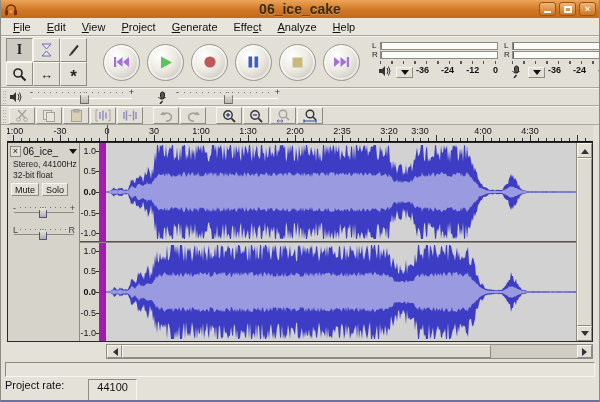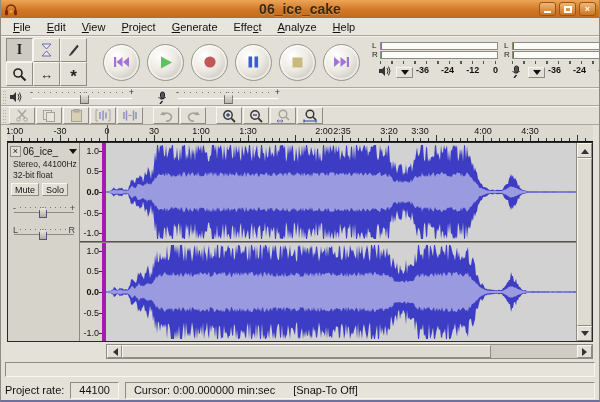--- a/index.html
+++ b/index.html
@@ -105,21 +105,21 @@
     background-image:repeating-linear-gradient(90deg,#777 0 1px,transparent 1px 5px); }
   .tp-slider .line { position:absolute; left:1px; right:1px; top:9px; height:1px; background:#8e8b83; }
   .tp-slider .endl { position:absolute; left:0; top:0; font-size:9px; color:#444; }
   .tp-slider .endr { position:absolute; right:0; top:0; font-size:9px; color:#444; }
   .tp-thumb { position:absolute; top:4px; left:26px; width:8px; height:11px;
     background:linear-gradient(#eceae2,#b0adab); border:1px solid #55527e;
     clip-path:polygon(50% 0,100% 32%,100% 100%,0 100%,0 32%); }
   .channels { flex:1; display:flex; flex-direction:column; }
   .channel { height:98px; display:flex; }
   .chan-divider { height:2px; background:#8e8b83; border-top:1px solid #55524a; }
-  .vruler { width:26px; background:#d9d6ce; border-right:4px solid #a21caf; position:relative; }
+  .vruler { width:26px; background:#d9d6ce; border-right:7px solid #a21caf; position:relative; }
   .vr-label { position:absolute; right:3px; font-size:9px; color:#111; transform:translateY(-50%); }
   .vr-label.zero { font-weight:bold; }
   .vr-tick { position:absolute; right:0; width:3px; height:1px; background:#333; }
   .wave-area { flex:1; background:#d2d2d2; position:relative; }
   .wave-area svg { position:absolute; inset:0; width:100%; height:100%; }
   
   .vscroll { width:16px; background:#cfccc4; border-left:1px solid #8e8b83;
     display:flex; flex-direction:column; }
   .sb-btn { height:15px; border:1px solid; border-color:#f8f6f0 #8e8b83 #8e8b83 #f8f6f0;
     background:#e2dfd7; display:flex; align-items:center; justify-content:center; }
@@ -129,21 +129,21 @@
   .arrow.up { border-bottom:5px solid #333; margin-top:-3px; }
   .arrow.down { border-top:5px solid #333; margin-bottom:-3px; }
   .arrow.left { border-right:5px solid #333; margin-left:-3px; }
   .arrow.right { border-left:5px solid #333; margin-right:-3px; }
   .hscroll-row { height:15px; margin:2px 0 0 105px; width:487px; display:flex; background:#cfccc4; border:1px solid #8e8b83; }
   .hscroll-row .sb-btn { width:15px; height:100%; }
   .sb-thumb-h { width:76%; border:1px solid; border-color:#f8f6f0 #8e8b83 #8e8b83 #f8f6f0; background:#dedbd3; }
   .hscroll-track { flex:1; }
   
   .tooltip-bar { height:15px; margin:3px 4px 0 4px; border:1px solid; border-color:#8e8b83 #f8f6f0 #f8f6f0 #8e8b83; background:#e6e3db; }
-  .statusbar { height:22px; display:flex; align-items:center; padding:0 4px; gap:6px; margin-top:2px; }
+  .statusbar { height:22px; display:flex; padding:0 4px; gap:24px; margin-top:2px; }
   .status-label { font-size:11px; color:#111; }
   .status-box { border:1px solid; border-color:#8e8b83 #f8f6f0 #f8f6f0 #8e8b83; background:#e6e3db;
     font-size:11px; padding:1px 8px 2px 8px; color:#111; }
   .status-wide { flex:1; display:flex; gap:18px; }
   svg { display:block; }
 </style>
 </head>
 <body>
 
 <div class="titlebar">
@@ -429,21 +429,21 @@
     </div>
 </div>
 
 <div class="time-ruler" id="time-ruler">
     <span class="tr-label" style="left: 6px;">-1:00</span>
     <span class="tr-label" style="left: 53px;">-30</span>
     <span class="tr-label" style="left: 100px;">0</span>
     <span class="tr-label" style="left: 147px;">30</span>
     <span class="tr-label" style="left: 194px;">1:00</span>
     <span class="tr-label" style="left: 241px;">1:30</span>
-    <span class="tr-label" style="left: 288px; margin-left: 29px;">2:00</span>
+    <span class="tr-label" style="left: 288px;">2:00</span>
     <span class="tr-label" style="left: 335px;">2:35</span>
     <span class="tr-label" style="left: 382px;">3:20</span>
     <span class="tr-label" style="left: 413px;">3:30</span>
     <span class="tr-label" style="left: 476px;">4:00</span>
     <span class="tr-label" style="left: 523px;">4:30</span>
     <span class="tr-tick" style="left: 6px; height: 6px;"></span>
     <span class="tr-tick" style="left: 13.8333px; height: 3px;"></span>
     <span class="tr-tick" style="left: 21.6667px; height: 3px;"></span>
     <span class="tr-tick" style="left: 29.5px; height: 3px;"></span>
     <span class="tr-tick" style="left: 37.3333px; height: 3px;"></span>
@@ -610,17 +610,13 @@
   <div class="hscroll-track"></div>
   <div class="sb-btn">
       <span class="arrow right"></span>
     </div>
 </div>
 
 <div class="tooltip-bar"></div>
 <div class="statusbar">
   <span class="status-label">Project rate:</span>
   <span class="status-box">44100</span>
-  <span class="status-box status-wide">
-    <span>Cursor: 0:00.000000 min:sec</span>
-    <span>[Snap-To Off]</span>
-  </span>
 </div>
 
 </body></html>

